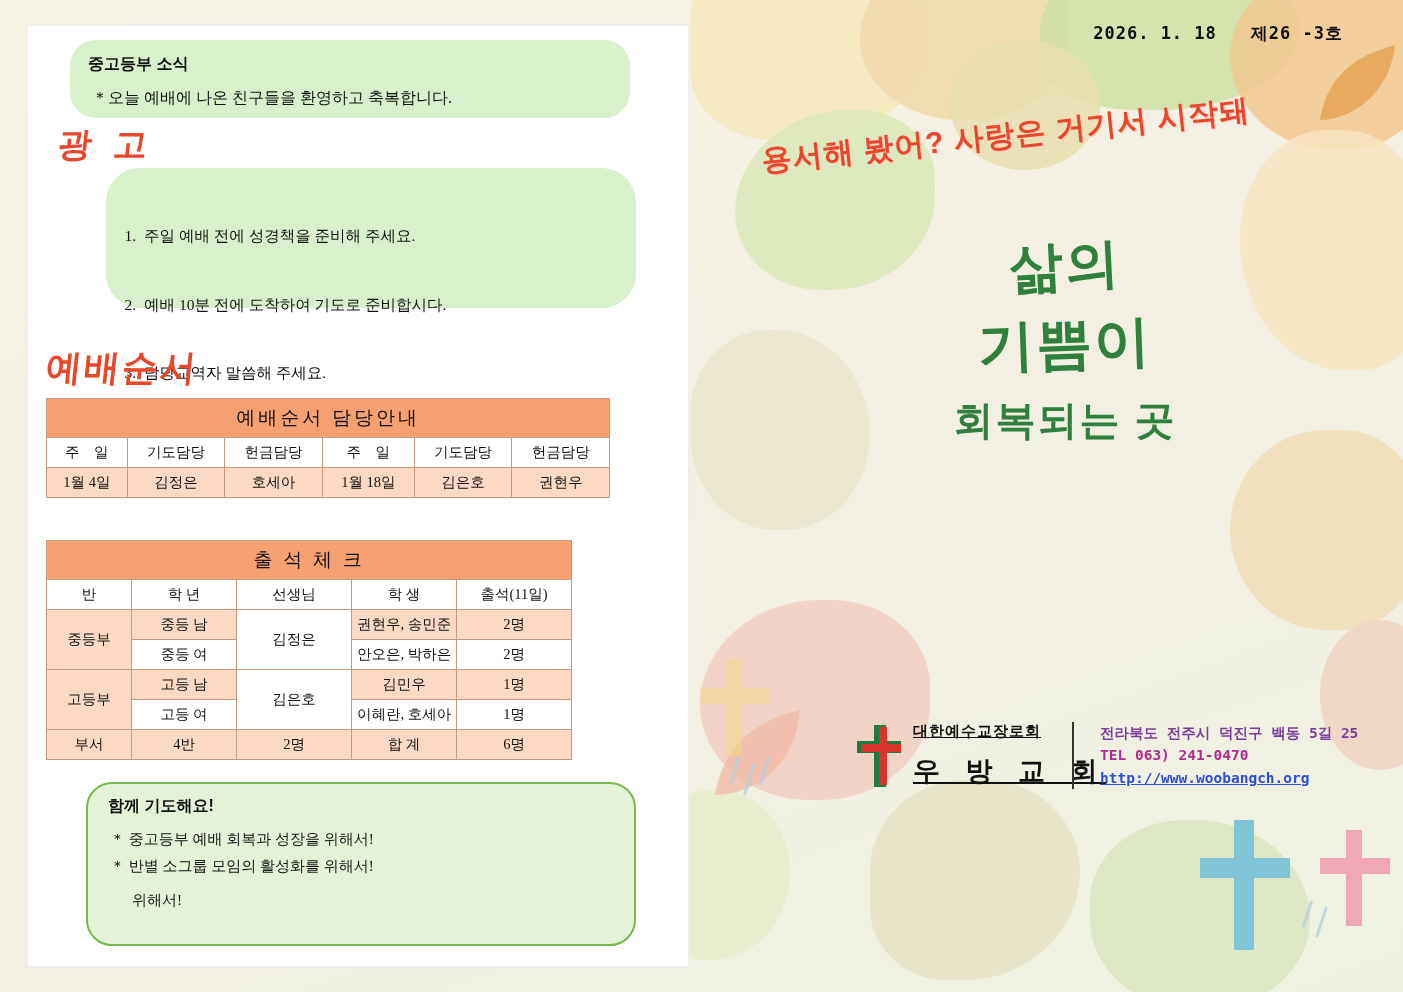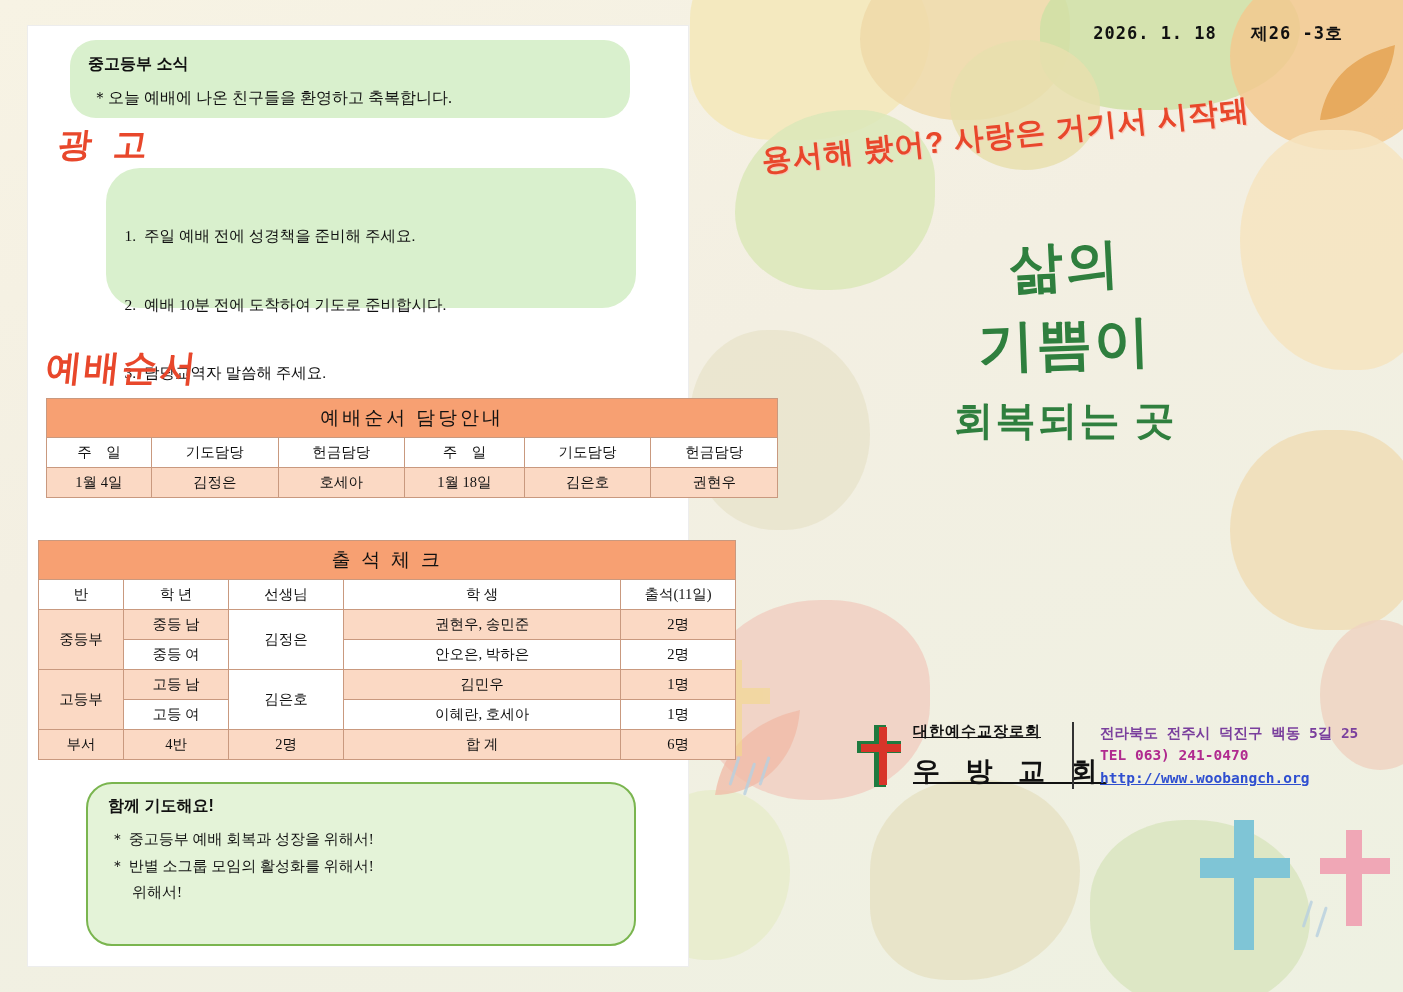--- a/index.html
+++ b/index.html
@@ -138,30 +138,30 @@
   }
   .ad-list ol { margin: 0; padding-left: 28px; }
   .ad-list li { padding-left: 4px; margin-top: 40px; }
   .ad-sub { display:block; }
 
   
   table.sched {
     position: absolute;
     left: 46px;
     top: 398px;
-    width: 732px;
+    width: 564px;
     border-collapse: collapse;
     font-size: 14.5px;
     color: #111;
   }
   table.attend {
     position: absolute;
-    left: 38px;
+    left: 46px;
     top: 540px;
-    width: 698px;
+    width: 526px;
     border-collapse: collapse;
     font-size: 14.5px;
     color: #111;
   }
   table.sched td, table.sched th,
   table.attend td, table.attend th {
     border: 1px solid #c9997f;
     text-align: center;
     padding: 5px 2px;
     font-weight: normal;
@@ -187,21 +187,21 @@
     color: #111;
   }
   .pray-list {
     position: absolute;
     left: 110px; top: 826px;
     width: 520px;
     font-size: 15px;
     line-height: 1.78;
     color: #111;
   }
-  .pray-list div.ind { padding-left: 22px; }
+  .pray-list div.ind { padding-left: 22px; margin-top: 8px; }
 
   
   .theme-line {
     position: absolute;
     left: 760px;
     top: 108px;
     width: 630px;
     transform: rotate(-6deg);
     font-family: "Liberation Sans", sans-serif;
     font-weight: bold;

